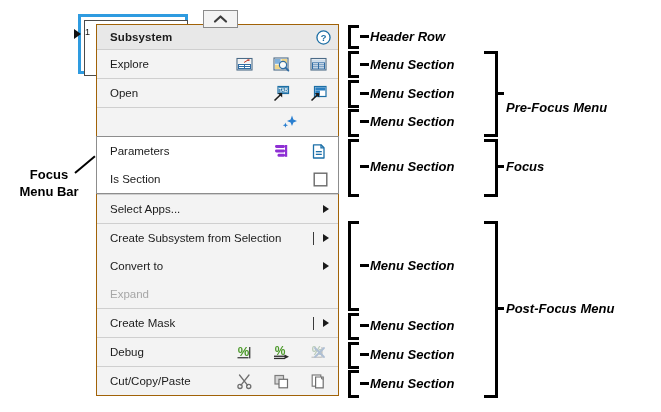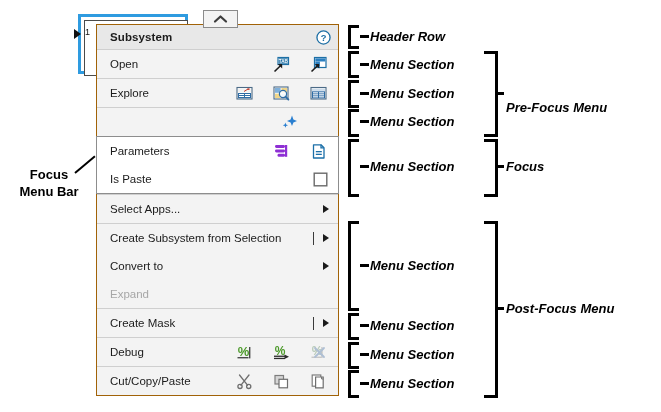--- a/index.html
+++ b/index.html
@@ -186,47 +186,20 @@
       <span>
         <svg class="help-icon" viewBox="0 0 16 16">
           <circle cx="8" cy="8" r="7" fill="#ffffff" stroke="#1d6fa5" stroke-width="1.4"></circle>
           <text x="8" y="11.6" font-size="10" font-weight="bold" text-anchor="middle" fill="#1d6fa5" font-family="Liberation Sans, sans-serif">?</text>
         </svg>
       </span>
     </div>
 
     <div class="sec">
       <div class="row">
-        <span class="lbl">Open</span>
-        <span class="spacer"></span>
-        <span class="icons wide">
-          <span class="icon-slot">
-            <svg width="17" height="17" viewBox="0 0 17 17">
-              <rect x="5" y="1.5" width="10.5" height="7" fill="#ffffff" stroke="#1d6fa5" stroke-width="1.2"></rect>
-              <rect x="5.8" y="2.3" width="9" height="5.4" fill="#1d6fa5"></rect>
-              <text x="10.3" y="7" font-size="4.6" font-weight="bold" text-anchor="middle" fill="#ffffff" font-family="Liberation Sans, sans-serif">TAB</text>
-              <path d="M1.5 15.5 L8 9.2" stroke="#1b1b1b" stroke-width="1.6"></path>
-              <polygon points="9.2,8 9.2,12.4 4.8,8" fill="#1b1b1b"></polygon>
-            </svg>
-          </span>
-          <span class="icon-slot">
-            <svg width="17" height="17" viewBox="0 0 17 17">
-              <rect x="4.5" y="1.5" width="11.5" height="10" fill="#ffffff" stroke="#1d6fa5" stroke-width="1.2"></rect>
-              <rect x="5.3" y="2.3" width="10" height="3.2" fill="#2b7fc0"></rect>
-              <rect x="5.3" y="5.6" width="4.6" height="5.1" fill="#2b7fc0"></rect>
-              <path d="M1.5 15.5 L8 9.2" stroke="#1b1b1b" stroke-width="1.6"></path>
-              <polygon points="9.2,8 9.2,12.4 4.8,8" fill="#1b1b1b"></polygon>
-            </svg>
-          </span>
-        </span>
-      </div>
-    </div>
-
-    <div class="sec">
-      <div class="row">
         <span class="lbl">Explore</span>
         <span class="spacer"></span>
         <span class="icons wide">
           <span class="icon-slot">
             <svg width="17" height="17" viewBox="0 0 17 17">
               <rect x="1" y="2.5" width="15" height="11.5" fill="#ffffff" stroke="#4b6a86" stroke-width="1.1"></rect>
               <rect x="2" y="3.5" width="13" height="4" fill="#f2f2f2"></rect>
               <rect x="2" y="8" width="13" height="5.2" fill="#2f6ca4"></rect>
               <rect x="3" y="9" width="5" height="1" fill="#ffffff"></rect>
               <rect x="9" y="9" width="5" height="1" fill="#ffffff"></rect>
@@ -259,20 +232,47 @@
               <rect x="3" y="11.3" width="5" height="1.1" fill="#ffffff"></rect>
               <rect x="9" y="11.3" width="5" height="1.1" fill="#ffffff"></rect>
             </svg>
           </span>
         </span>
       </div>
     </div>
 
     <div class="sec">
       <div class="row">
+        <span class="lbl">Open</span>
+        <span class="spacer"></span>
+        <span class="icons wide">
+          <span class="icon-slot">
+            <svg width="17" height="17" viewBox="0 0 17 17">
+              <rect x="5" y="1.5" width="10.5" height="7" fill="#ffffff" stroke="#1d6fa5" stroke-width="1.2"></rect>
+              <rect x="5.8" y="2.3" width="9" height="5.4" fill="#1d6fa5"></rect>
+              <text x="10.3" y="7" font-size="4.6" font-weight="bold" text-anchor="middle" fill="#ffffff" font-family="Liberation Sans, sans-serif">TAB</text>
+              <path d="M1.5 15.5 L8 9.2" stroke="#1b1b1b" stroke-width="1.6"></path>
+              <polygon points="9.2,8 9.2,12.4 4.8,8" fill="#1b1b1b"></polygon>
+            </svg>
+          </span>
+          <span class="icon-slot">
+            <svg width="17" height="17" viewBox="0 0 17 17">
+              <rect x="4.5" y="1.5" width="11.5" height="10" fill="#ffffff" stroke="#1d6fa5" stroke-width="1.2"></rect>
+              <rect x="5.3" y="2.3" width="10" height="3.2" fill="#2b7fc0"></rect>
+              <rect x="5.3" y="5.6" width="4.6" height="5.1" fill="#2b7fc0"></rect>
+              <path d="M1.5 15.5 L8 9.2" stroke="#1b1b1b" stroke-width="1.6"></path>
+              <polygon points="9.2,8 9.2,12.4 4.8,8" fill="#1b1b1b"></polygon>
+            </svg>
+          </span>
+        </span>
+      </div>
+    </div>
+
+    <div class="sec">
+      <div class="row">
         <span class="spacer"></span>
         <span class="icons" style="margin-right: 31px;">
           <span class="icon-slot">
             <svg width="17" height="17" viewBox="0 0 17 17">
               <polygon points="11,1.5 12.4,5.6 16,7 12.4,8.4 11,12 9.6,8.4 6,7 9.6,5.6" fill="#2a7fd0"></polygon>
               <polygon points="4.4,8.6 5.1,10.5 7,11.2 5.1,11.9 4.4,13.8 3.7,11.9 1.8,11.2 3.7,10.5" fill="#2a7fd0"></polygon>
             </svg>
           </span>
         </span>
       </div>
@@ -295,21 +295,21 @@
             <svg width="17" height="17" viewBox="0 0 17 17">
               <path d="M3.5 1.8 H11 L14 4.8 V15 H3.5 Z" fill="#ffffff" stroke="#1b6fa8" stroke-width="1.3" stroke-linejoin="round"></path>
               <path d="M11 1.8 V4.8 H14" fill="none" stroke="#1b6fa8" stroke-width="1.3"></path>
               <rect x="5.8" y="8" width="6" height="1.3" fill="#1b6fa8"></rect>
               <rect x="5.8" y="10.7" width="6" height="1.3" fill="#1b6fa8"></rect>
             </svg>
           </span>
         </span>
       </div>
       <div class="row">
-        <span class="lbl">Is Paste</span>
+        <span class="lbl">Is Section</span>
         <span class="spacer"></span>
         <span class="icons" style="margin-right: 0px;">
           <span class="icon-slot">
             <svg width="15" height="15" viewBox="0 0 15 15">
               <rect x="1.2" y="1.2" width="12.6" height="12.6" fill="#ffffff" stroke="#6a6a6a" stroke-width="1.4"></rect>
             </svg>
           </span>
         </span>
       </div>
     </div>

